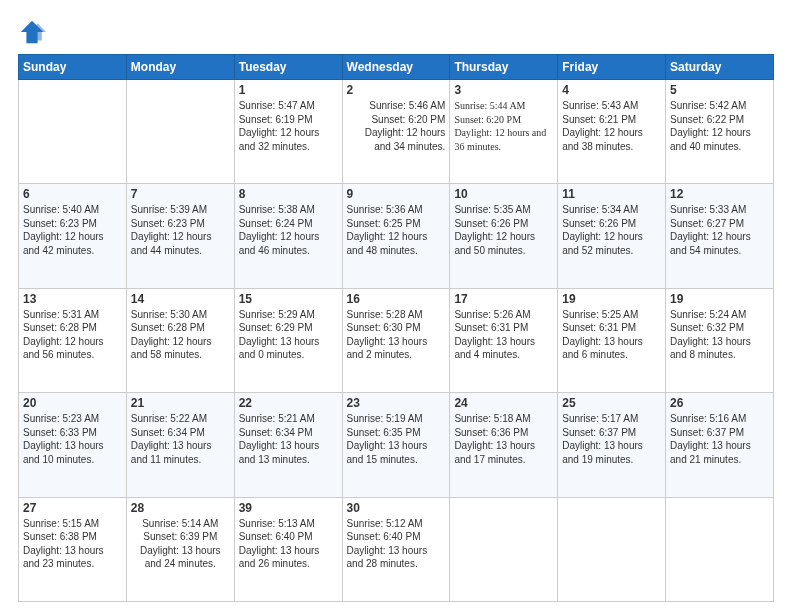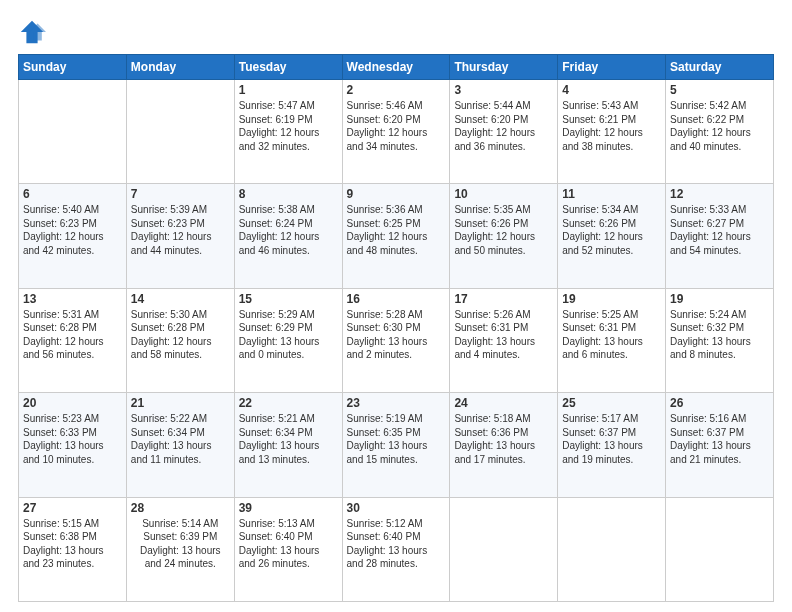--- a/index.html
+++ b/index.html
@@ -142,27 +142,27 @@
           <td class="empty-cell"></td>
           <td class="empty-cell"></td>
           <td>
             <span class="day-num">1</span>
             <div class="day-info" style="white-space: pre-line;">Sunrise: 5:47 AM
 Sunset: 6:19 PM
 Daylight: 12 hours and 32 minutes.</div>
           </td>
           <td>
             <span class="day-num">2</span>
-            <div class="day-info" style="white-space: pre-line;">Sunrise: 5:46 AM
+            <div class="day-info" style="white-space: pre-line; text-align: right;">Sunrise: 5:46 AM
 Sunset: 6:20 PM
 Daylight: 12 hours and 34 minutes.</div>
           </td>
           <td>
             <span class="day-num">3</span>
-            <div class="day-info" style="white-space: pre-line;">Sunrise: 5:44 AM
+            <div class="day-info" style="white-space: pre-line; font-family: Liberation Serif, serif;">Sunrise: 5:44 AM
 Sunset: 6:20 PM
 Daylight: 12 hours and 36 minutes.</div>
           </td>
           <td>
             <span class="day-num">4</span>
             <div class="day-info" style="white-space: pre-line;">Sunrise: 5:43 AM
 Sunset: 6:21 PM
 Daylight: 12 hours and 38 minutes.</div>
           </td>
           <td>

